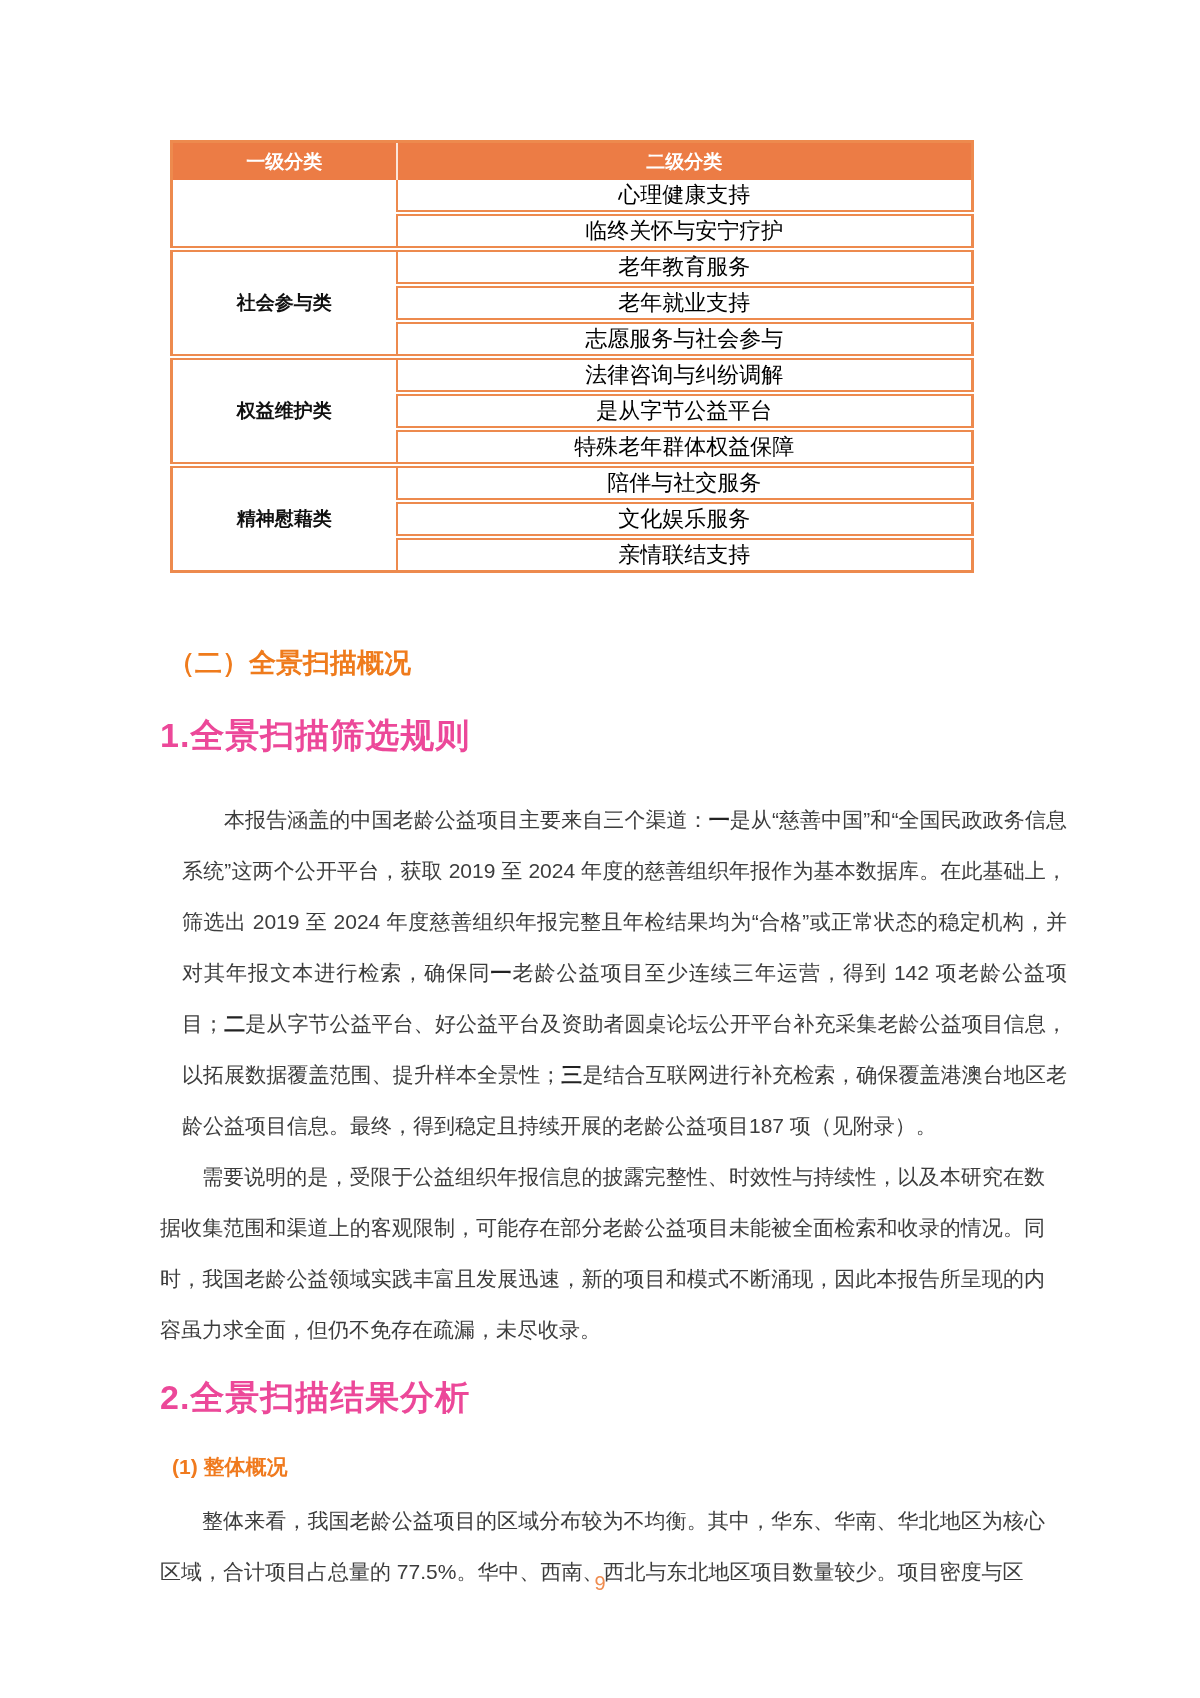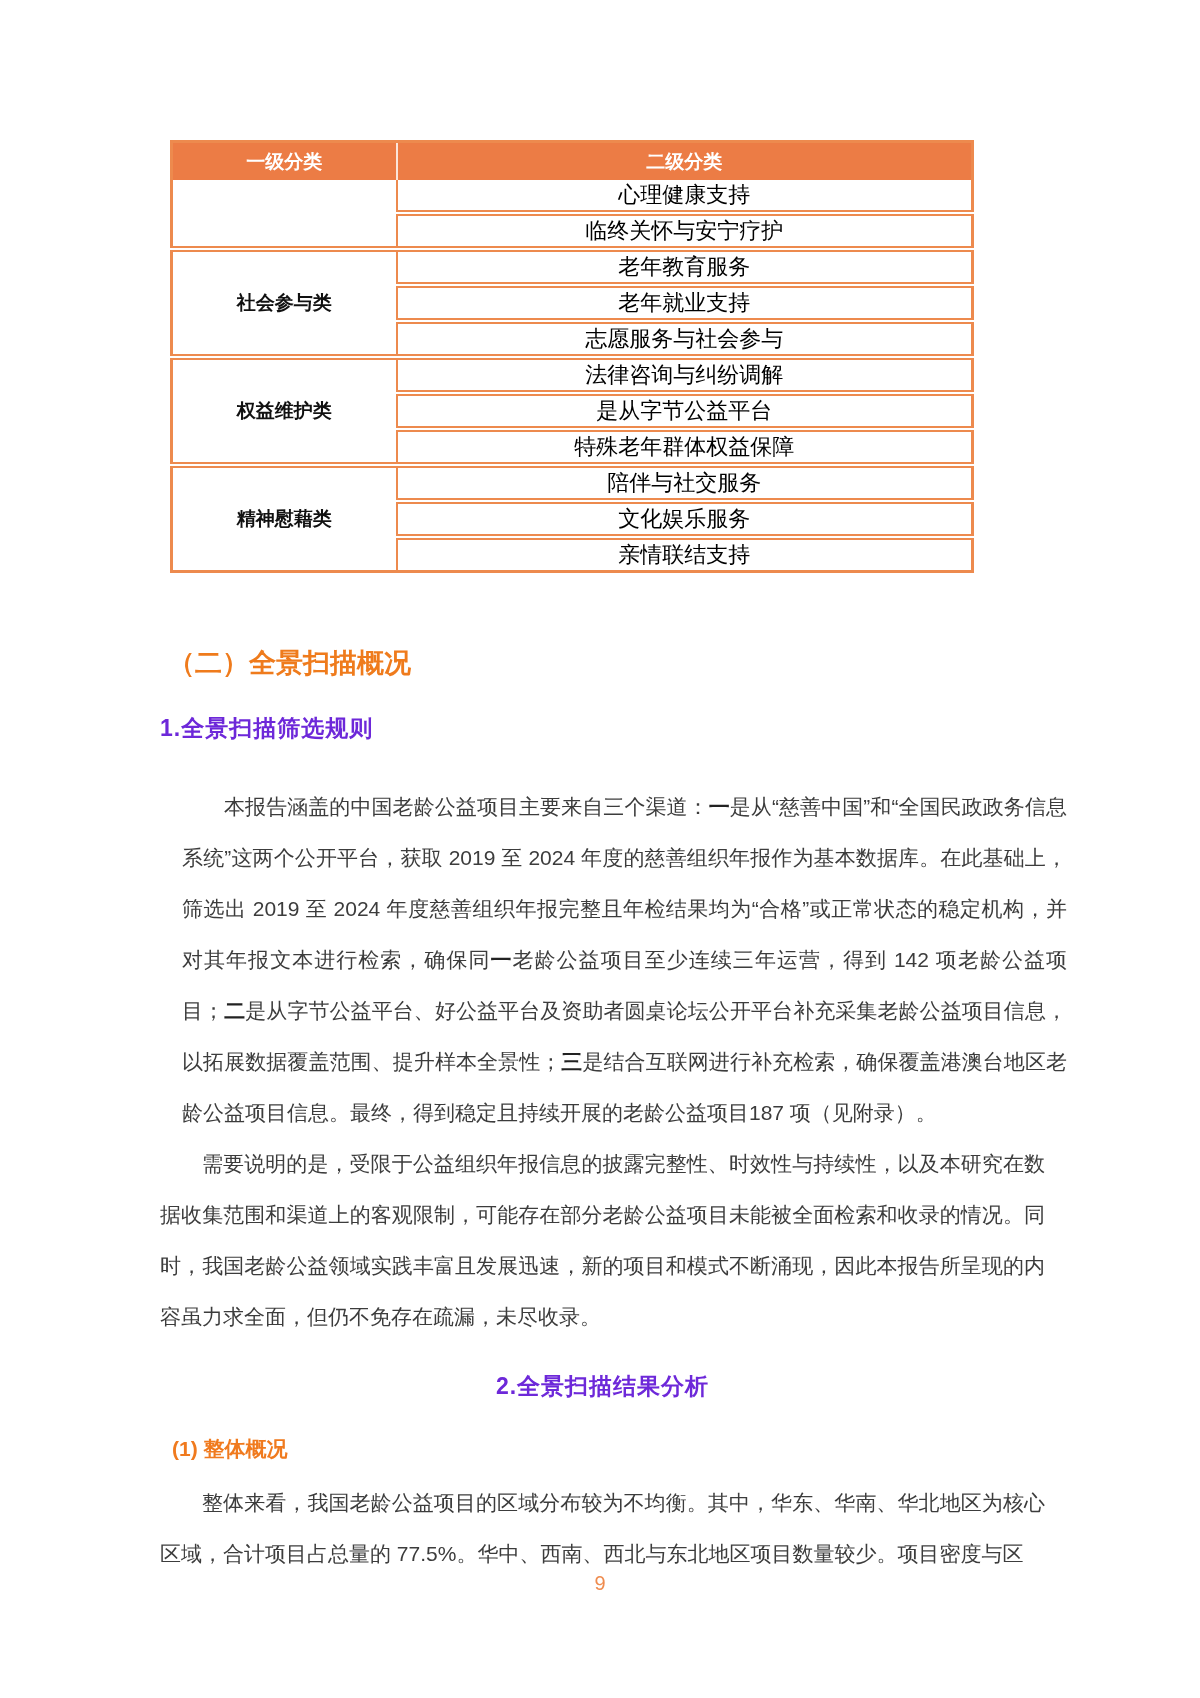--- a/index.html
+++ b/index.html
@@ -36,25 +36,25 @@
     font-weight:bold;color:#111111;border-left:none;font-size:19px;
   }
   table.cls td.no-bb{border-bottom:none;}
 
   
   h2.section{
     color:#EF7B1C;font-size:27px;font-weight:800;
     margin:75px 0 0 8px;line-height:1.15;
   }
   h3.sub{
-    color:#6d28d9;font-size:23px;font-weight:900;
+    color:#ec4899;font-size:34px;font-weight:900;
     margin:0;line-height:1.2;letter-spacing:1px;
   }
   h3#sub1{margin-top:36px;}
-  h3#sub2{margin-top:31px;text-align:center;}
+  h3#sub2{margin-top:22px;}
   h4.point{
     color:#F07A1E;font-size:21px;font-weight:bold;
     margin:36px 0 0 12px;line-height:1.2;
   }
 
   
   p.body{
     font-size:21px;line-height:51px;color:#3C3C3C;
     text-align:justify;margin:0;text-indent:2em;
     width:885px;

